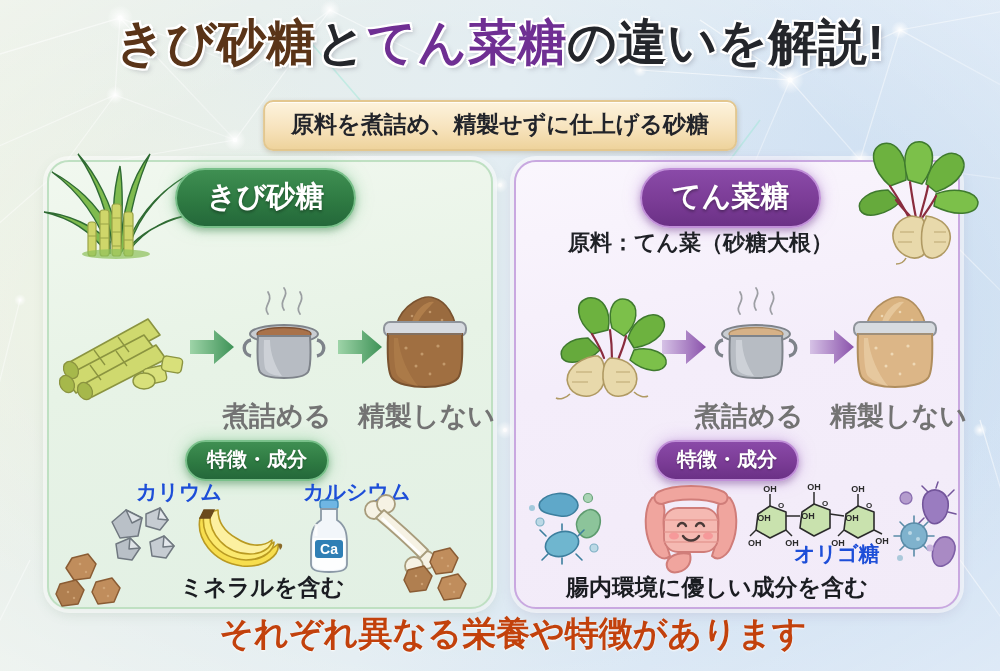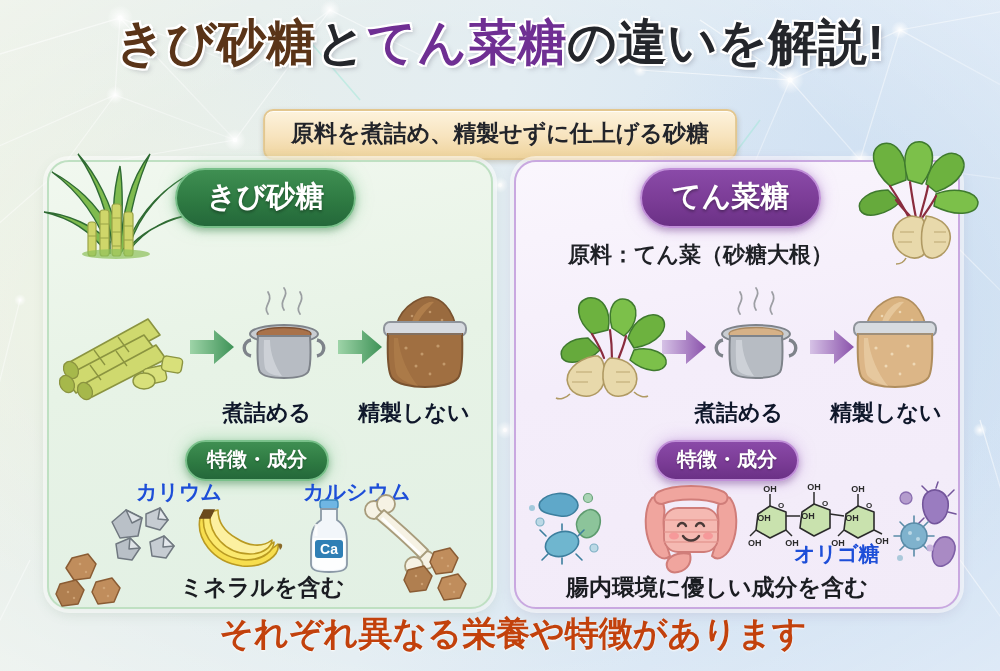--- a/index.html
+++ b/index.html
@@ -40,21 +40,21 @@
   .t-dark{color:#24262b;}
   .t-purple{color:#6f2f93;}
 
   
   .subbanner{
     position:absolute;left:50%;transform:translateX(-50%);top:100px;
     padding:7px 26px 9px;border-radius:10px;
     background:linear-gradient(180deg,#fdf3dd 0%,#f7e3bd 55%,#eed39c 100%);
     border:2px solid #e3c78f;
     box-shadow:0 2px 5px rgba(120,95,50,.25), inset 0 1px 0 rgba(255,255,255,.8);
-    font-size:23px;font-weight:bold;color:#22242a;white-space:nowrap;margin-top:9px;
+    font-size:23px;font-weight:bold;color:#22242a;white-space:nowrap;
   }
 
   
   .card{
     position:absolute;top:160px;height:445px;border-radius:22px;
   }
   .card-left{
     left:47px;width:442px;
     background:linear-gradient(170deg,#f1f8ef 0%,#e7f3e6 45%,#e2f0e4 100%);
     border:2px solid #bfe0c2;
@@ -83,34 +83,34 @@
     border:2px solid #c08fd8;
     box-shadow:0 0 16px rgba(190,140,220,.55),0 3px 6px rgba(80,40,100,.35);
   }
   .pill-title-left{left:175px;top:168px;}
   .pill-title-right{left:640px;top:168px;}
 
   .src-line{
     position:absolute;font-size:22px;font-weight:bold;color:#1f2126;white-space:nowrap;
   }
   .src-left{left:170px;top:240px;}
-  .src-right{left:568px;top:240px;}
+  .src-right{left:568px;top:228px;}
 
   
   .pill-sm{
     position:absolute;border-radius:30px;padding:4px 20px 6px;
     font-size:20px;font-weight:bold;color:#fff;white-space:nowrap;
     text-shadow:0 1px 2px rgba(0,0,0,.3);
   }
   .pill-sm-left{left:185px;top:440px;}
   .pill-sm-right{left:655px;top:440px;}
 
   
   .flow-label{
-    position:absolute;font-size:22px;font-weight:bold;color:#0f172a;white-space:nowrap;
+    position:absolute;font-size:27px;font-weight:bold;color:#737373;white-space:nowrap;
   }
   .nutri-label{
     position:absolute;font-size:21px;font-weight:bold;color:#1d4ed8;white-space:nowrap;
   }
   .bottom-label{
     position:absolute;font-size:23px;font-weight:bold;color:#1a1c21;white-space:nowrap;
   }
 
   .footer{
     position:absolute;left:0;right:0;bottom:14px;text-align:center;

